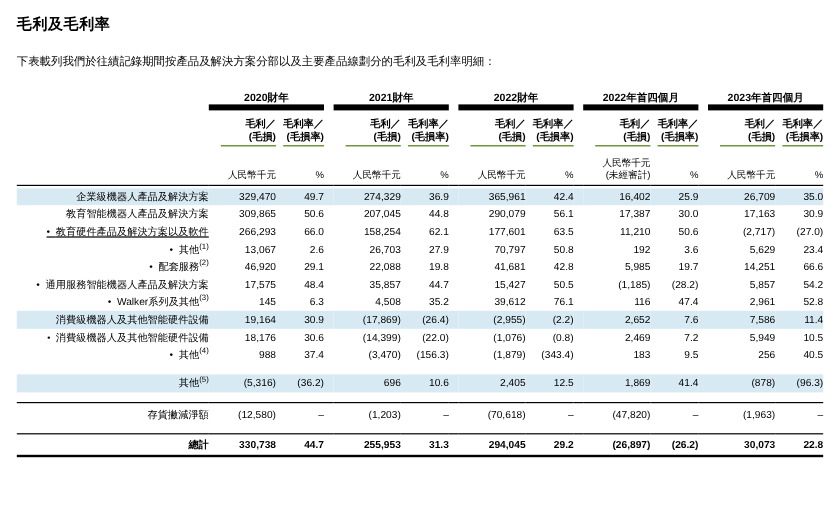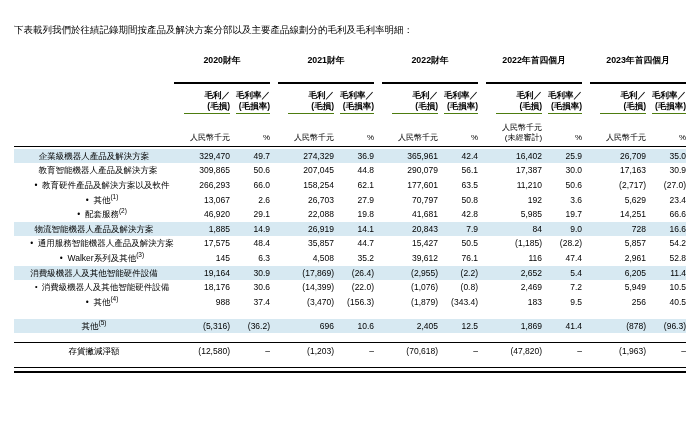--- a/index.html
+++ b/index.html
@@ -23,24 +23,24 @@
   table {
     border-collapse: collapse; table-layout: fixed;
     width: 672px;
   }
   th, td {
     padding: 2px 0; font-size: 8.5px;
     white-space: nowrap; vertical-align: bottom;
     font-weight: normal; line-height: 1.25;
   }
   .num { text-align: right; }
-  .label { text-align: center; }
+  .label { text-align: right; }
 
   th.year div {
-    border-bottom: 2px solid #000000; padding-bottom: 16px;
+    border-bottom: 5px solid #000000; padding-bottom: 0;
     text-align: center; font-weight: bold; font-size: 8.8px;
   }
   th.sub { padding-top: 4px; }
   th.sub div {
     border-bottom: 1px solid #4d7c0f; padding-bottom: 2px;
     text-align: right; font-weight: bold;
   }
   th.sub.pctcol div { margin-left: 6px; }
   th.sub.valcol div { margin-left: 10px; }
 
@@ -56,20 +56,21 @@
     margin-top: 1px; height: 2.5px;
     border-top: 1px solid #000; border-bottom: 1px solid #000;
   }
   sup { font-size: 6.5px; vertical-align: super; line-height: 0; }
   .bullet { display: inline; }
 </style>
 </head>
 <body>
 
 <div class="page">
+  <div class="title">毛利及毛利率</div>
   <div class="subtitle">下表載列我們於往績記錄期間按產品及解決方案分部以及主要產品線劃分的毛利及毛利率明細：</div>
 
   <table>
     <colgroup>
       <col style="width:160px">
       <col style="width:56px">
         <col style="width:40px">
       <col style="width:8px">
       <col style="width:56px">
         <col style="width:40px">
@@ -193,21 +194,21 @@
           <td class="num">290,079</td>
           <td class="num">56.1</td>
           <td class="sp"></td>
           <td class="num">17,387</td>
           <td class="num">30.0</td>
           <td class="sp"></td>
           <td class="num">17,163</td>
           <td class="num">30.9</td>
         </tr>
         <tr>
-          <td class="label" style="padding-left: 16px;"><span class="bullet">•&nbsp;&nbsp;</span>教育硬件產品及解決方案以及軟件</td>
+          <td class="label" style="padding-left: 16px; text-decoration: underline;"><span class="bullet">•&nbsp;&nbsp;</span>教育硬件產品及解決方案以及軟件</td>
           <td class="num">266,293</td>
           <td class="num">66.0</td>
           <td class="sp"></td>
           <td class="num">158,254</td>
           <td class="num">62.1</td>
           <td class="sp"></td>
           <td class="num">177,601</td>
           <td class="num">63.5</td>
           <td class="sp"></td>
           <td class="num">11,210</td>
@@ -242,37 +243,20 @@
           <td class="num">19.8</td>
           <td class="sp"></td>
           <td class="num">41,681</td>
           <td class="num">42.8</td>
           <td class="sp"></td>
           <td class="num">5,985</td>
           <td class="num">19.7</td>
           <td class="sp"></td>
           <td class="num">14,251</td>
           <td class="num">66.6</td>
-        </tr>
-        <tr class="highlight ">
-          <td class="label" style="padding-left: 0px;">物流智能機器人產品及解決方案</td>
-          <td class="num">1,885</td>
-          <td class="num">14.9</td>
-          <td class="sp"></td>
-          <td class="num">26,919</td>
-          <td class="num">14.1</td>
-          <td class="sp"></td>
-          <td class="num">20,843</td>
-          <td class="num">7.9</td>
-          <td class="sp"></td>
-          <td class="num">84</td>
-          <td class="num">9.0</td>
-          <td class="sp"></td>
-          <td class="num">728</td>
-          <td class="num">16.6</td>
         </tr>
         <tr>
           <td class="label" style="padding-left: 16px;"><span class="bullet">•&nbsp;&nbsp;</span>通用服務智能機器人產品及解決方案</td>
           <td class="num">17,575</td>
           <td class="num">48.4</td>
           <td class="sp"></td>
           <td class="num">35,857</td>
           <td class="num">44.7</td>
           <td class="sp"></td>
           <td class="num">15,427</td>
@@ -306,23 +290,23 @@
           <td class="num">19,164</td>
           <td class="num">30.9</td>
           <td class="sp"></td>
           <td class="num">(17,869)</td>
           <td class="num">(26.4)</td>
           <td class="sp"></td>
           <td class="num">(2,955)</td>
           <td class="num">(2.2)</td>
           <td class="sp"></td>
           <td class="num">2,652</td>
-          <td class="num">5.4</td>
-          <td class="sp"></td>
-          <td class="num">6,205</td>
+          <td class="num">7.6</td>
+          <td class="sp"></td>
+          <td class="num">7,586</td>
           <td class="num">11.4</td>
         </tr>
         <tr>
           <td class="label" style="padding-left: 16px; font-family: Liberation Serif, serif;"><span class="bullet">•&nbsp;&nbsp;</span>消費級機器人及其他智能硬件設備</td>
           <td class="num">18,176</td>
           <td class="num">30.6</td>
           <td class="sp"></td>
           <td class="num">(14,399)</td>
           <td class="num">(22.0)</td>
           <td class="sp"></td>
@@ -394,20 +378,37 @@
           <td class="sp"></td>
           <td class="num">(1,963)</td>
           <td class="num">–</td>
         </tr>
         <tr>
           <td class="gap" colspan="15"></td>
         </tr>
         <tr>
           <td class="rule" colspan="15"></td>
         </tr>
+        <tr class="bold">
+          <td class="label" style="padding-left: 0px;">總計</td>
+          <td class="num">330,738</td>
+          <td class="num">44.7</td>
+          <td class="sp"></td>
+          <td class="num">255,953</td>
+          <td class="num">31.3</td>
+          <td class="sp"></td>
+          <td class="num">294,045</td>
+          <td class="num">29.2</td>
+          <td class="sp"></td>
+          <td class="num">(26,897)</td>
+          <td class="num">(26.2)</td>
+          <td class="sp"></td>
+          <td class="num">30,073</td>
+          <td class="num">22.8</td>
+        </tr>
         <tr>
           <td class="dbl" colspan="15">
             <div></div>
           </td>
         </tr>
       </tbody>
   </table>
 </div>
 
 </body></html>

